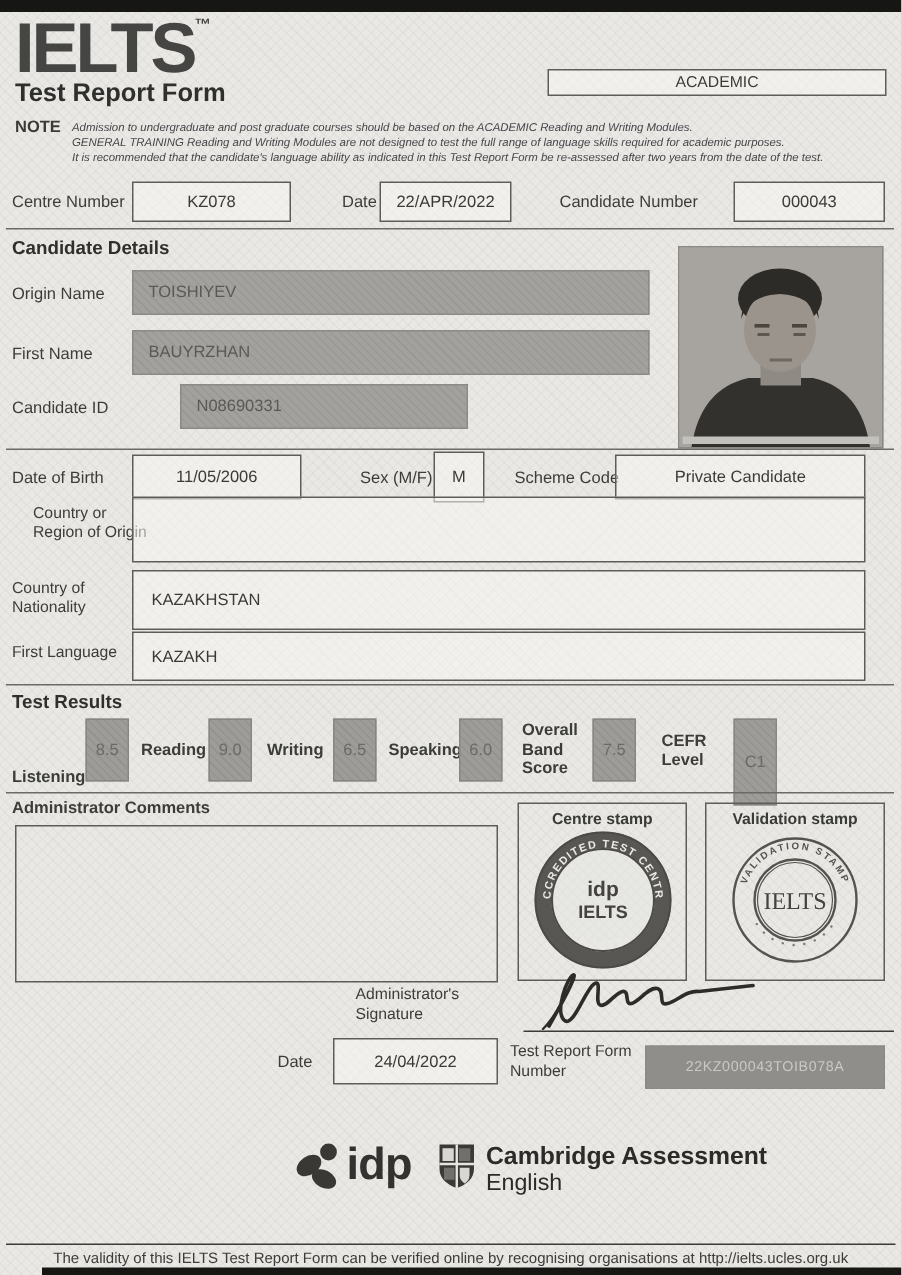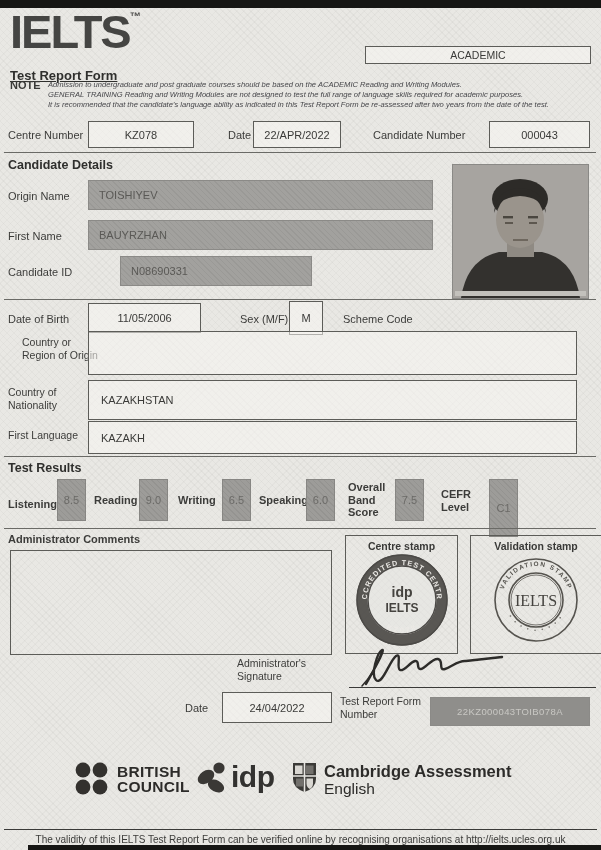--- a/index.html
+++ b/index.html
@@ -44,21 +44,21 @@
 </style>
 </head>
 <body>
 
 <div id="page">
 
   <div class="abs bar" style="left:0;top:0;width:601px;height:8px;"></div>
 
   <div class="abs" style="left:10px;top:4px;font-size:47px;font-weight:800;letter-spacing:-2px;color:#454543;"><span>IELTS</span><span style="font-size:11px;vertical-align:28px;letter-spacing:0;">™</span></div>
 
-  <div class="abs section-title" style="left:10px;top:68px;font-size:13px;text-decoration:underline;">Test Report Form</div>
+  <div class="abs section-title" style="left:10px;top:52px;font-size:17px;">Test Report Form</div>
   <div class="abs box" style="left:365px;top:46px;width:226px;height:18px;font-size:10.5px;">
       <span>ACADEMIC</span>
     </div>
 
   <div class="abs bold" style="left:10px;top:79px;font-size:11px;">NOTE</div>
   <div class="abs" style="left:48px;top:80px;width:546px;">
     <div class="note-line">Admission to undergraduate and post graduate courses should be based on the ACADEMIC Reading and Writing Modules.</div>
     <div class="note-line">GENERAL TRAINING Reading and Writing Modules are not designed to test the full range of language skills required for academic purposes.</div>
     <div class="note-line">It is recommended that the candidate's language ability as indicated in this Test Report Form be re-assessed after two years from the date of the test.</div>
   </div>
@@ -117,41 +117,44 @@
 
   <div class="abs lbl" style="left:8px;top:313px;">Date of Birth</div>
   <div class="abs box" style="left:88px;top:303px;width:113px;height:30px;">
       <span>11/05/2006</span>
     </div>
   <div class="abs lbl" style="left:240px;top:313px;">Sex (M/F)</div>
   <div class="abs box" style="left:289px;top:301px;width:34px;height:34px;">
       <span>M</span>
     </div>
   <div class="abs lbl" style="left:343px;top:313px;">Scheme Code</div>
+  <div class="abs box" style="left:410px;top:303px;width:167px;height:30px;">
+      <span>Private Candidate</span>
+    </div>
 
   <div class="abs lbl-sm" style="left:22px;top:336px;width:84px;">Country or Region of Origin</div>
   <div class="abs box" style="left:88px;top:331px;width:489px;height:44px;justify-content:flex-start;padding-left:12px;">
       <span></span>
     </div>
 
   <div class="abs lbl-sm" style="left:8px;top:386px;width:74px;">Country of Nationality</div>
   <div class="abs box" style="left:88px;top:380px;width:489px;height:40px;justify-content:flex-start;padding-left:12px;">
       <span>KAZAKHSTAN</span>
     </div>
 
   <div class="abs lbl-sm" style="left:8px;top:429px;width:84px;">First Language</div>
   <div class="abs box" style="left:88px;top:421px;width:489px;height:33px;justify-content:flex-start;padding-left:12px;">
       <span>KAZAKH</span>
     </div>
 
   <div class="abs divider" style="left:4px;top:456px;width:592px;"></div>
 
   <div class="abs section-title" style="left:8px;top:461px;">Test Results</div>
 
-  <div class="abs lbl bold" style="left:8px;top:498px;">Listening</div>
+  <div class="abs lbl bold" style="left:8px;top:512px;">Listening</div>
   <div class="abs scorebox" style="left:57px;top:479px;width:29px;height:42px;">
       <span>8.5</span>
     </div>
 
   <div class="abs lbl bold" style="left:94px;top:494px;">Reading</div>
   <div class="abs scorebox" style="left:139px;top:479px;width:29px;height:42px;">
       <span>9.0</span>
     </div>
 
   <div class="abs lbl bold" style="left:178px;top:494px;">Writing</div>
@@ -190,21 +193,21 @@
       <circle cx="46" cy="46" r="45" fill="none" stroke="#4c4a47" stroke-width="1.4"></circle>
       <circle cx="46" cy="46" r="34" fill="#e6e5e1" opacity="0.55"></circle>
       <circle cx="46" cy="46" r="34" fill="none" stroke="#4c4a47" stroke-width="1.4"></circle>
       <text font-size="7.2" font-weight="bold" fill="#eceae6" letter-spacing="1"><textPath href="#cs-top" startOffset="50%" text-anchor="middle">ACCREDITED TEST CENTRE</textPath></text>
       <text font-size="7.8" font-weight="bold" fill="#eceae6" letter-spacing="2"><textPath href="#cs-bot" startOffset="50%" text-anchor="middle">KZ078</textPath></text>
       <text x="46" y="43" text-anchor="middle" font-size="14" font-weight="bold" fill="#45433f">idp</text>
       <text x="46" y="58" text-anchor="middle" font-size="12" font-weight="bold" fill="#45433f">IELTS</text>
     </svg>
   </div>
 
-  <div class="abs stampbox" style="left:470px;top:535px;width:132px;height:119px;">
+  <div class="abs stampbox" style="left:470px;top:535px;width:120px;height:119px;">
     <div class="cap">Validation stamp</div>
     <svg width="92" height="94" viewBox="0 0 92 92" style="margin-top:1px;">
       <defs>
         <path id="vs-top" d="M 12,46 A 34,34 0 0 1 80,46"></path>
         <path id="vs-bot" d="M 14,46 A 32,32 0 0 0 78,46"></path>
       </defs>
       <circle cx="46" cy="46" r="41" fill="none" stroke="#55534e" stroke-width="1.6"></circle>
       <circle cx="46" cy="46" r="27" fill="none" stroke="#55534e" stroke-width="1.6"></circle>
       <circle cx="46" cy="46" r="25" fill="none" stroke="#55534e" stroke-width="0.8"></circle>
       <text font-size="6.4" font-weight="bold" fill="#55534e" letter-spacing="1.5"><textPath href="#vs-top" startOffset="50%" text-anchor="middle">VALIDATION STAMP</textPath></text>
@@ -222,32 +225,20 @@
 
   <div class="abs lbl" style="left:185px;top:702px;">Date</div>
   <div class="abs box" style="left:222px;top:692px;width:110px;height:31px;">
       <span>24/04/2022</span>
     </div>
   <div class="abs lbl-sm" style="left:340px;top:695px;width:88px;">Test Report Form Number</div>
   <div class="abs fill" style="left:430px;top:697px;width:160px;height:29px;justify-content:center;padding-left:0;background:#8f8e8b;color:#c9c8c4;font-size:9.5px;letter-spacing:0.4px;">
       <span>22KZ000043TOIB078A</span>
     </div>
 
-  <div class="abs" style="left:75px;top:762px;display:flex;align-items:center;gap:8px;">
-    <svg width="34" height="34" viewBox="0 0 34 34">
-      <circle cx="8" cy="8" r="7.4" fill="#33312e"></circle>
-        <circle cx="25" cy="8" r="7.4" fill="#33312e"></circle>
-      <circle cx="8" cy="25" r="7.4" fill="#33312e"></circle>
-        <circle cx="25" cy="25" r="7.4" fill="#33312e"></circle>
-    </svg>
-    <div style="font-size:15.5px;font-weight:bold;line-height:15.5px;letter-spacing:0.3px;color:#2c2b29;">
-      <div>BRITISH</div>
-      <div>COUNCIL</div>
-    </div>
-  </div>
 
   <div class="abs" style="left:196px;top:760px;display:flex;align-items:center;gap:3px;">
     <svg width="32" height="34" viewBox="0 0 32 34">
       <circle cx="23" cy="8" r="5.6" fill="#3a3835"></circle>
       <ellipse cx="10" cy="17" rx="9" ry="6.2" fill="#3a3835" transform="rotate(-35 10 17)"></ellipse>
       <ellipse cx="20" cy="26" rx="8.6" ry="5.8" fill="#3a3835" transform="rotate(28 20 26)"></ellipse>
     </svg>
     <div style="font-size:30px;font-weight:bold;color:#333230;letter-spacing:-0.5px;">idp</div>
   </div>
 

